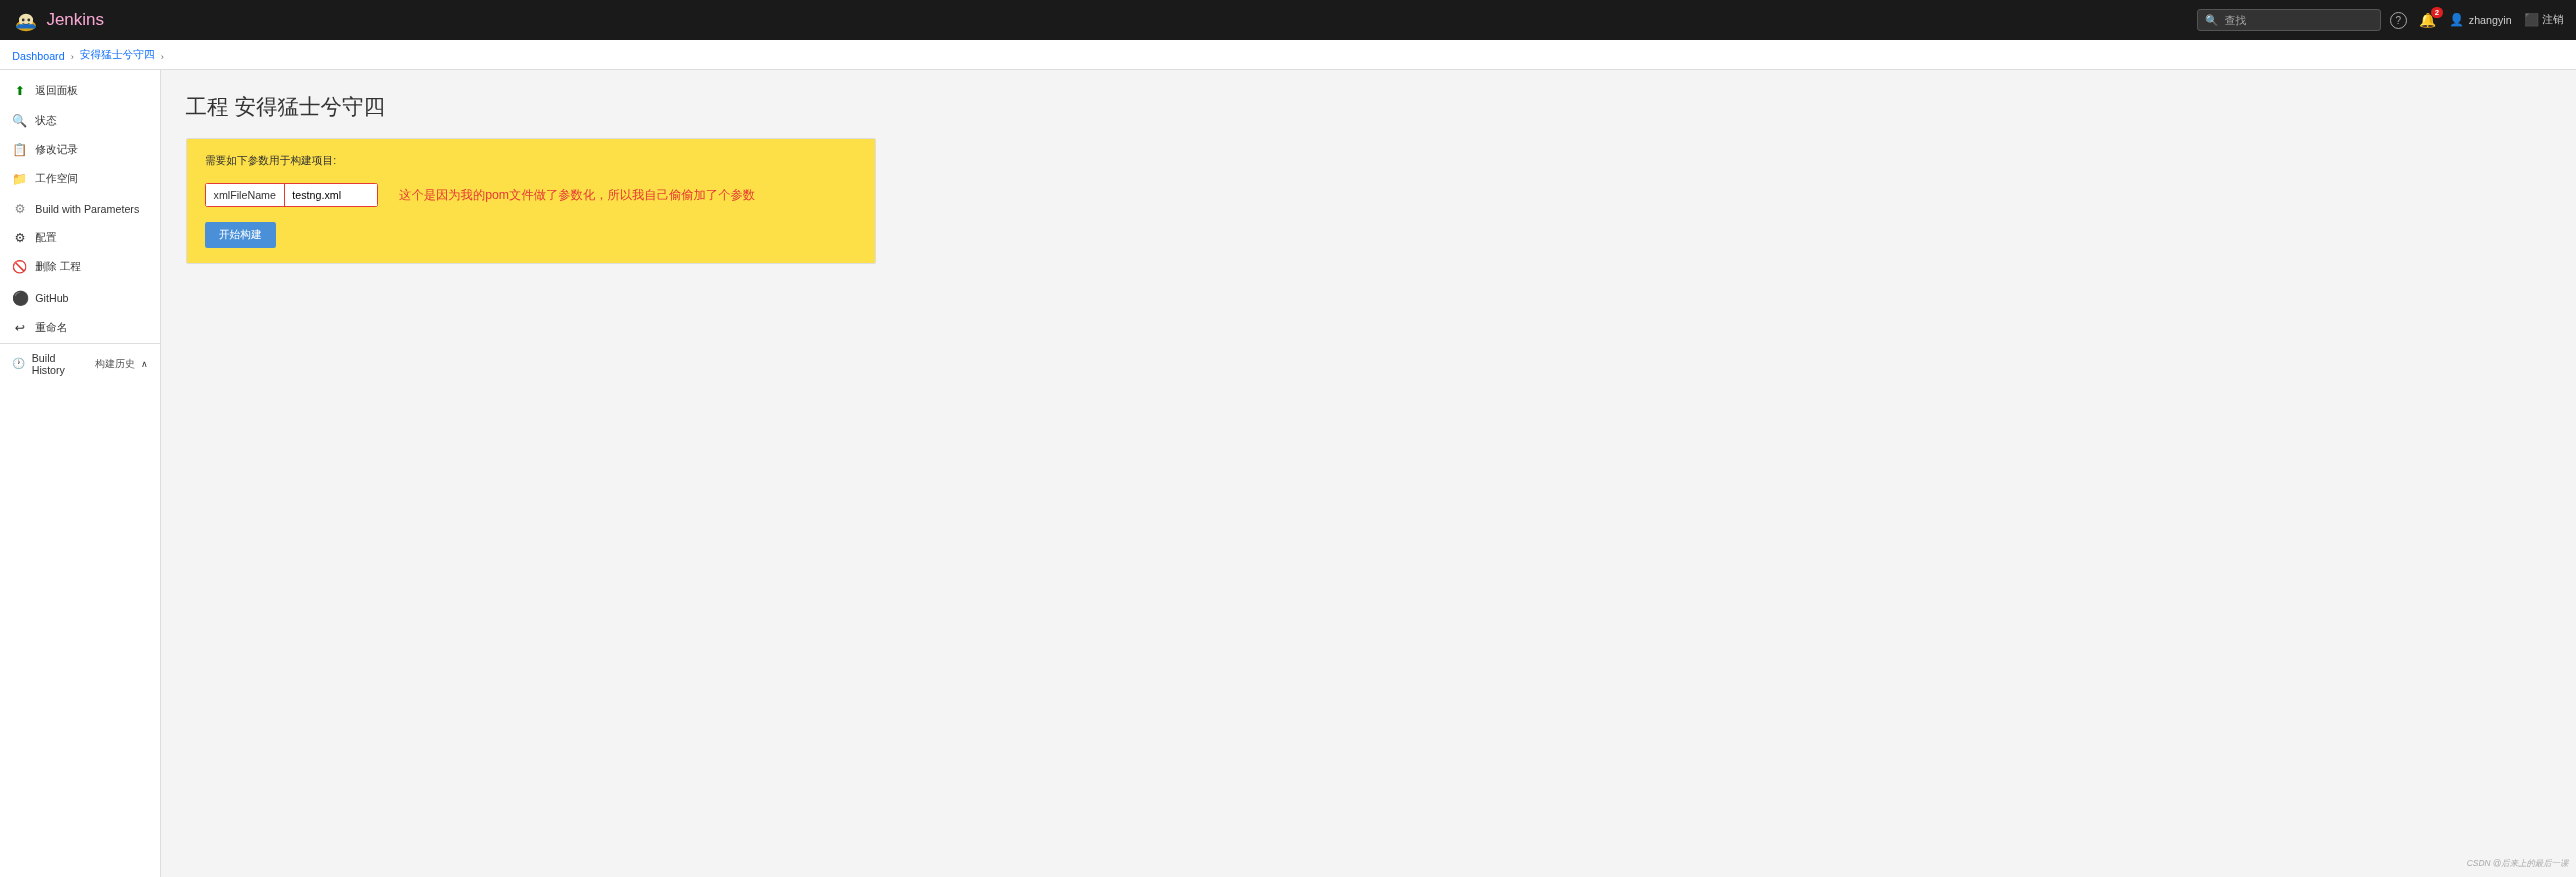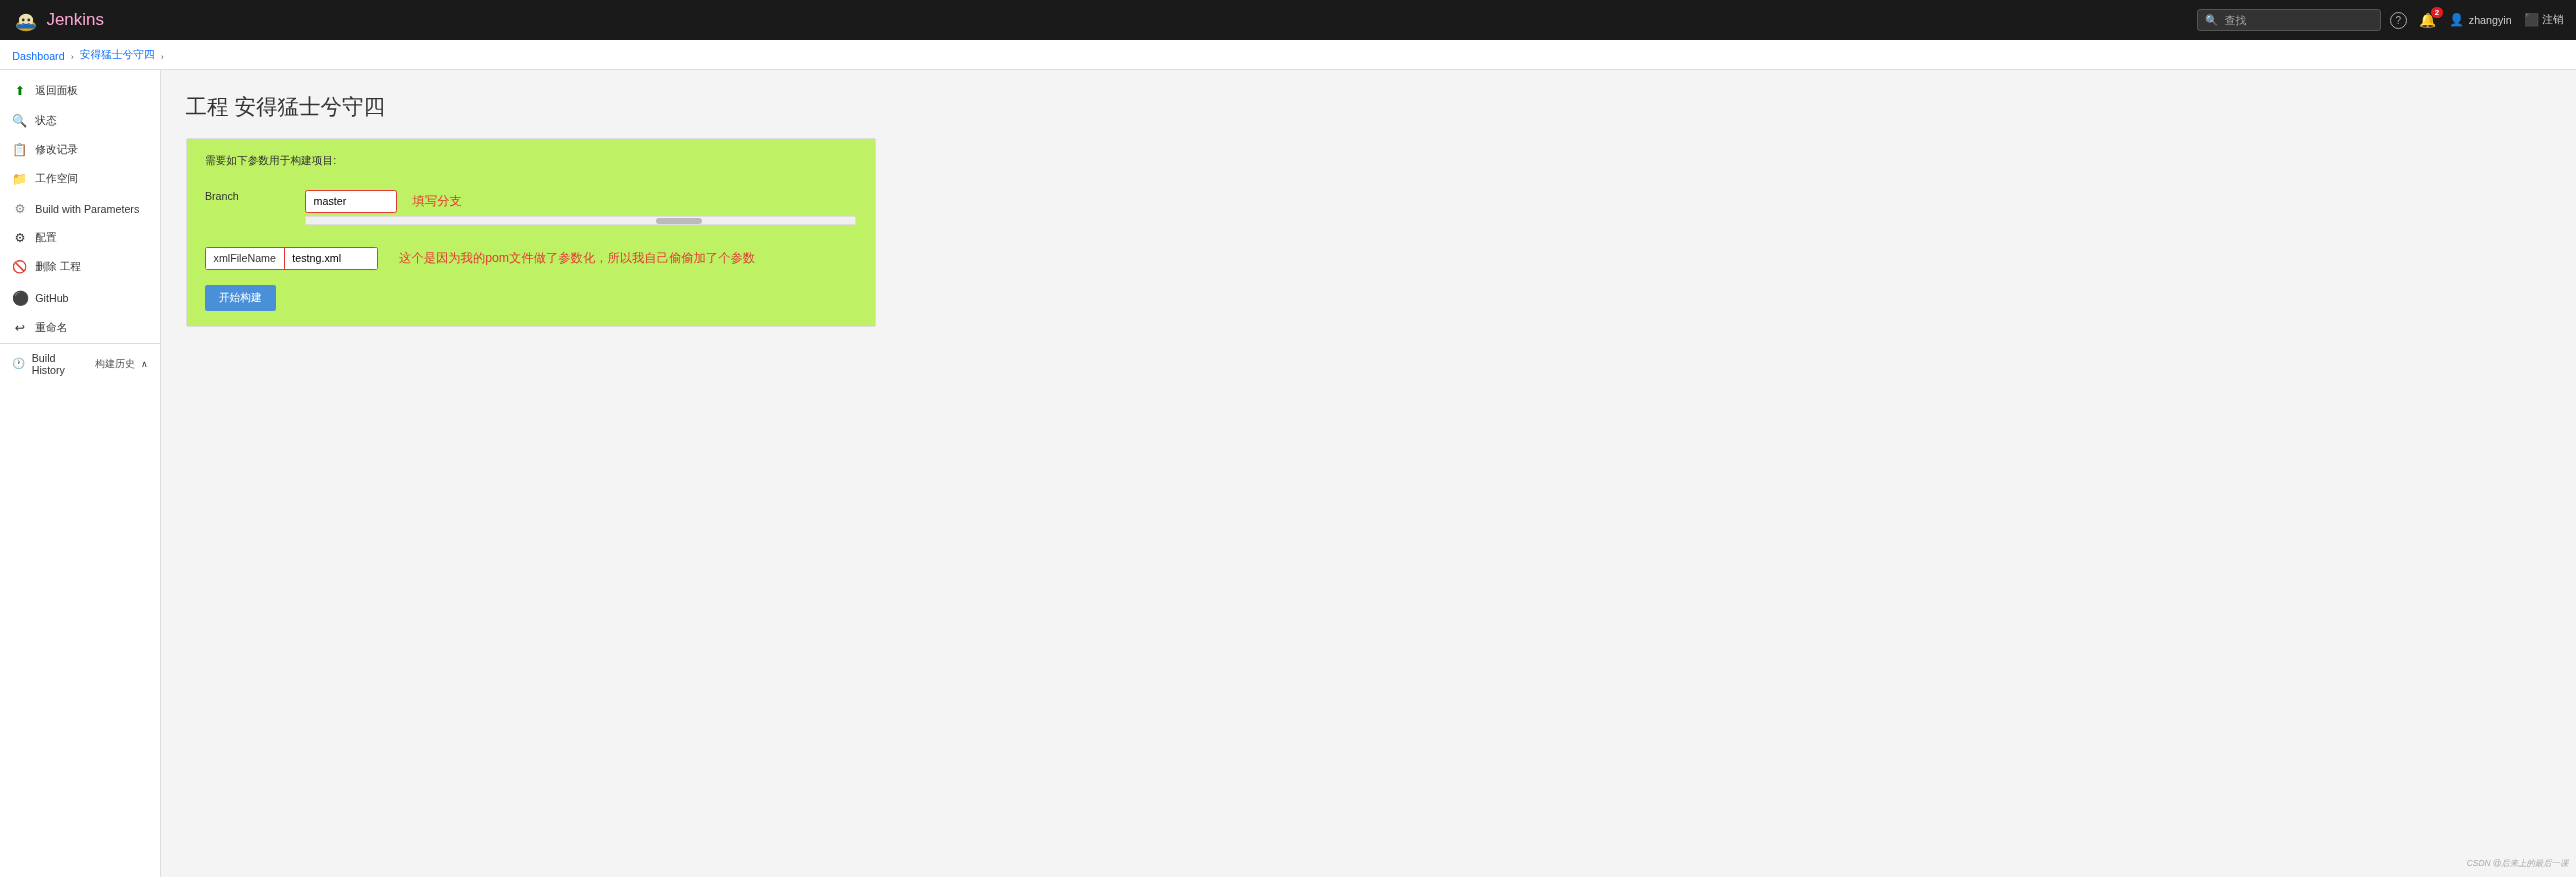--- a/index.html
+++ b/index.html
@@ -154,21 +154,21 @@
       padding: 21.5px 24.5px;
       background: #f4f4f4;
     }
     .page-title {
       font-size: 21.5px;
       font-weight: 400;
       color: #333;
       margin-bottom: 17px;
     }
     .content-card {
-      background: #bef264;
+      background: #fde047;
       border: 0.8px solid #ddd;
       border-radius: 2px;
       padding: 15.3px 18.4px;
       max-width: 690px;
     }
     .build-description {
       font-size: 10.7px;
       color: #333;
       margin-bottom: 15.3px;
     }
@@ -376,36 +376,20 @@
     </div>
   </aside>
 
   <main class="main">
     <h1 class="page-title">工程 安得猛士兮守四</h1>
 
     <div class="content-card">
       <p class="build-description">需要如下参数用于构建项目:</p>
 
       
-      <table class="param-table">
-        <tbody>
-            <tr class="param-row">
-          <td class="param-label">
-            <span>Branch</span>
-          </td>
-          <td class="param-value">
-            <input class="param-input" type="text" value="master" style="">
-            <span class="annotation-text">填写分支</span>
-            <div class="scrollbar-area">
-              <div class="scrollbar-thumb"></div>
-            </div>
-          </td>
-        </tr>
-      </tbody>
-        </table>
 
       
       <div class="xml-row">
         <div class="xml-box">
           <span class="xml-label">xmlFileName</span>
           <input class="xml-input" type="text" value="testng.xml" style="">
         </div>
         <span class="annotation-text">这个是因为我的pom文件做了参数化，所以我自己偷偷加了个参数</span>
       </div>
 

